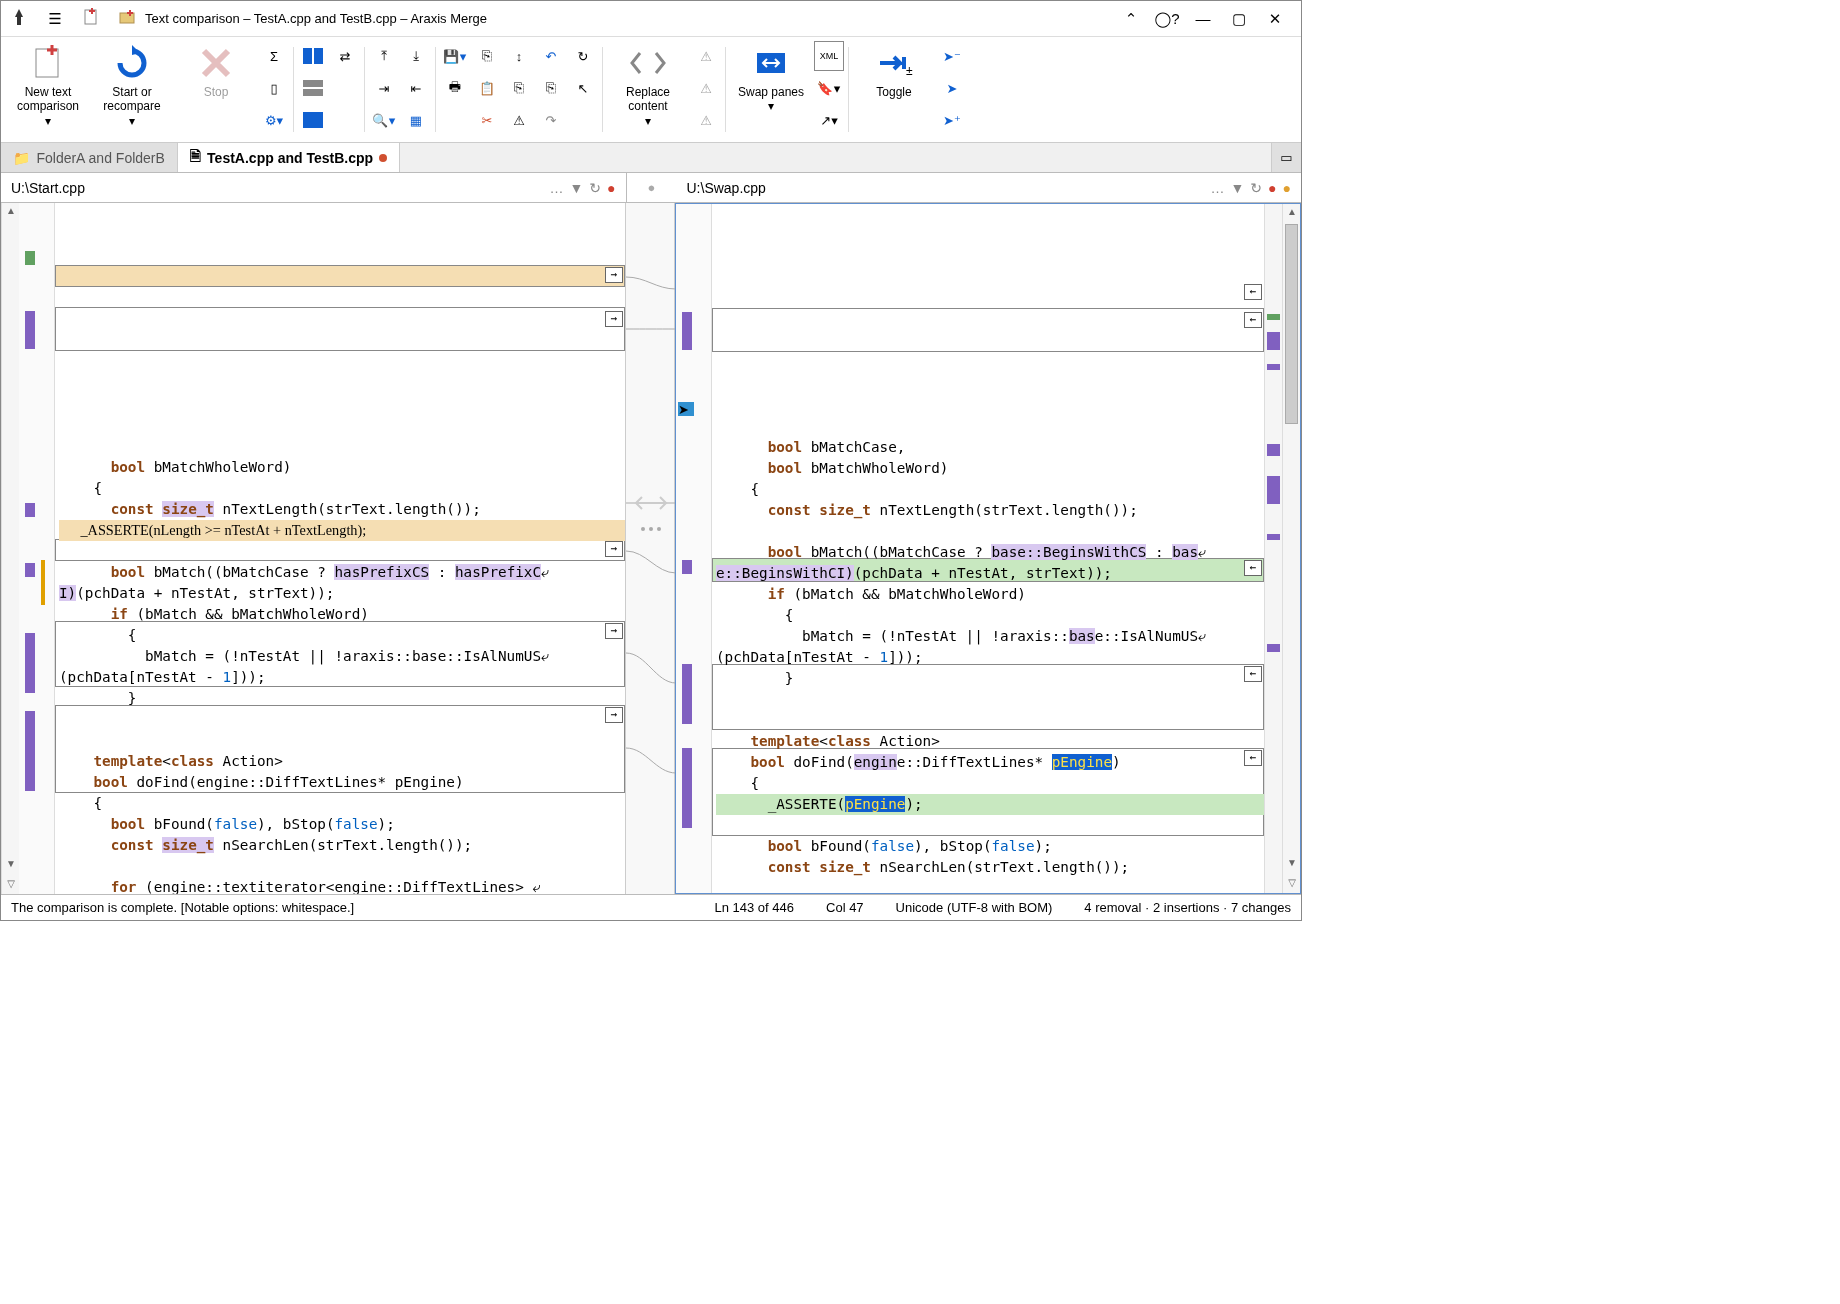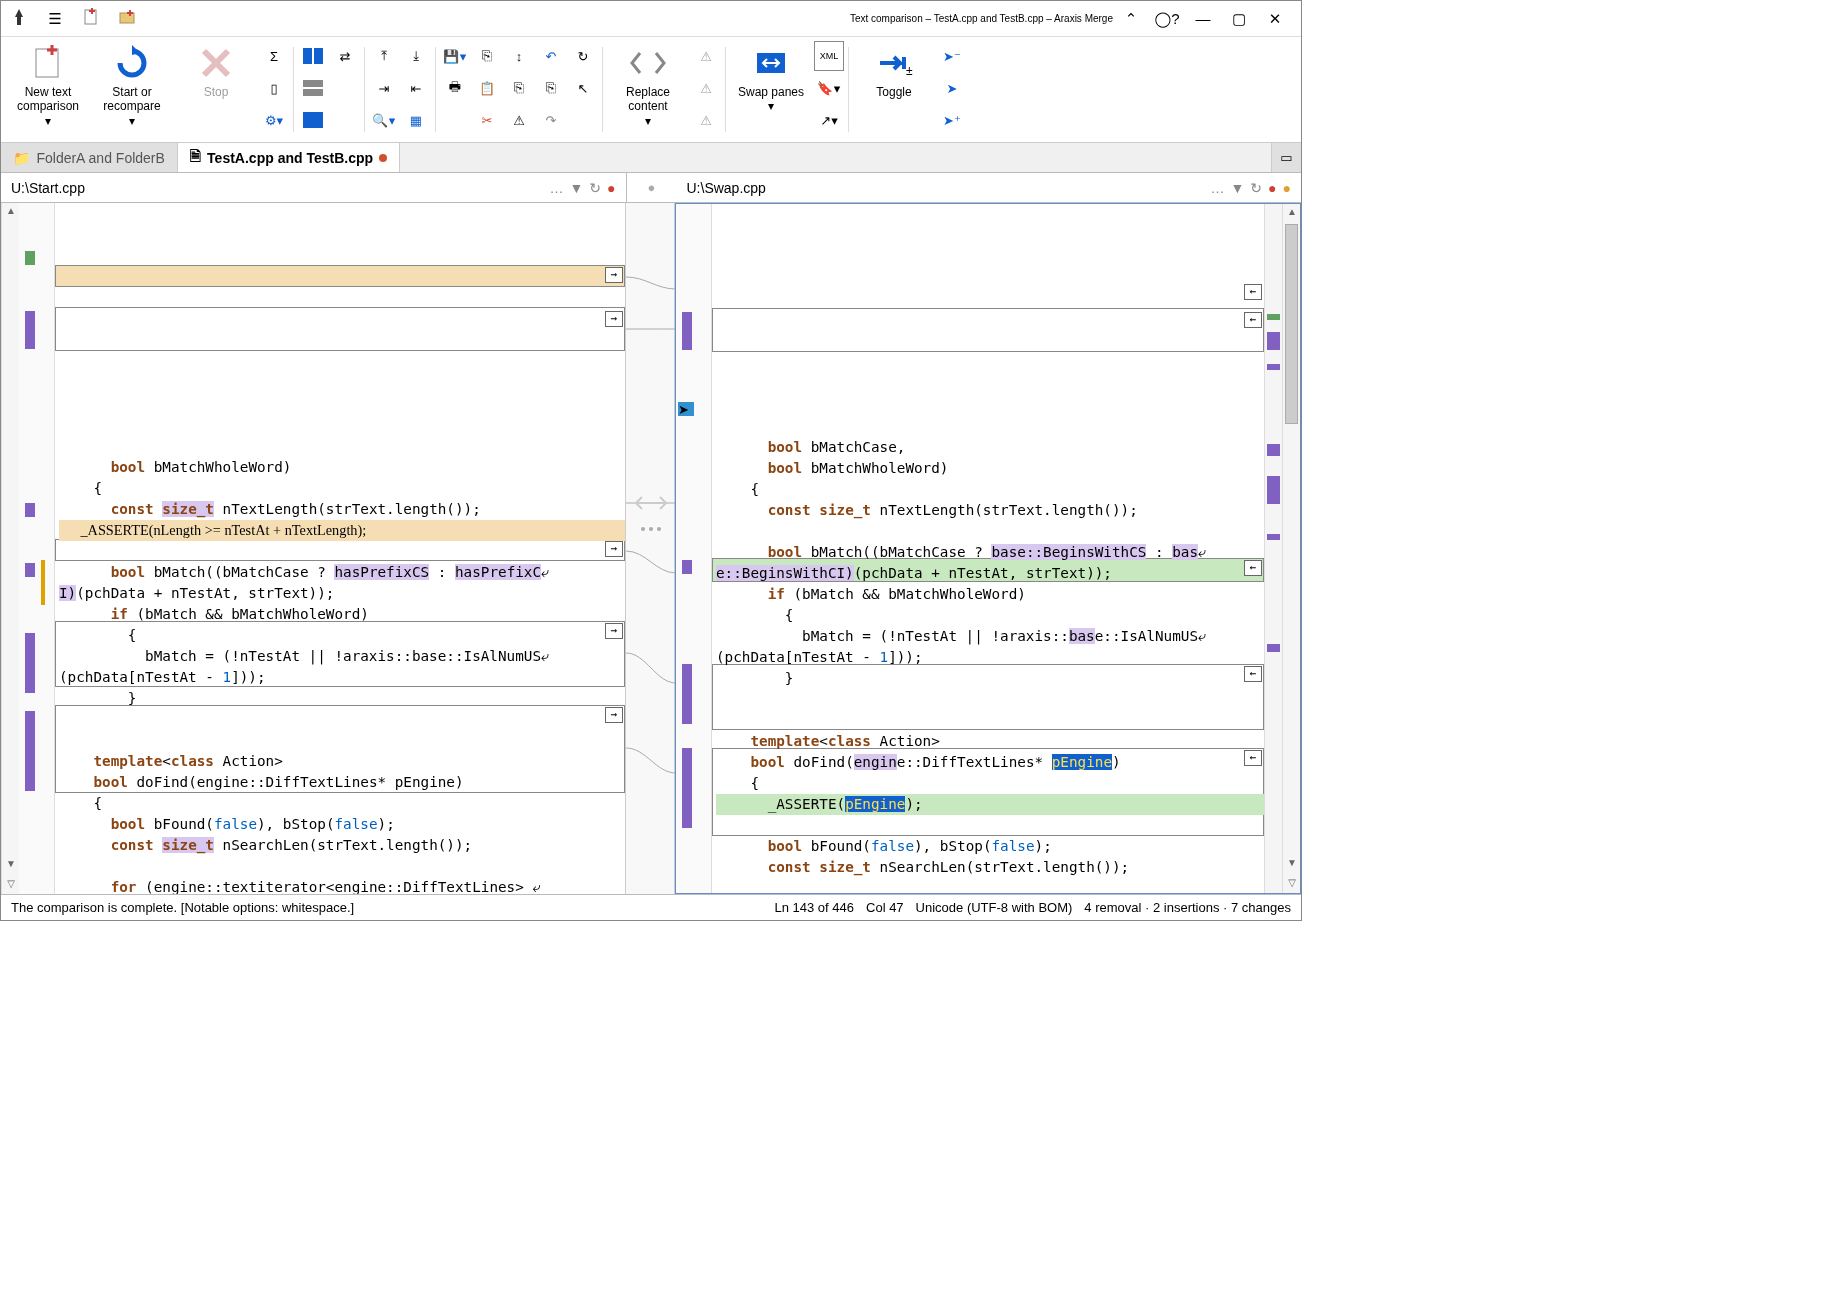--- a/index.html
+++ b/index.html
@@ -1,19 +1,19 @@
 <!DOCTYPE html>
 <html><head>
 <meta charset="utf-8">
 <style>
 * { box-sizing: border-box; margin: 0; padding: 0; }
 body { font-family: "Segoe UI", sans-serif; font-size: 13px; color: #000; background: #fff; width: 1302px; height: 921px; overflow: hidden; display: flex; flex-direction: column; border: 1px solid #888; }
 .titlebar { height: 36px; display: flex; align-items: center; padding: 0 8px; border-bottom: 1px solid #ddd; }
 .titlebar .icon { margin-right: 8px; }
-.titlebar .title { flex: 1; font-size: 10px; text-align: right; }
+.titlebar .title { flex: 1; font-size: 13px; }
 .titlebar .wbtn { width: 36px; text-align: center; font-size: 15px; }
 .ribbon { height: 106px; display: flex; align-items: stretch; border-bottom: 1px solid #ccc; padding: 4px 6px; gap: 2px; }
 .rsep { width: 1px; background: #ddd; margin: 6px 2px; }
 .rbig { display: flex; flex-direction: column; align-items: center; width: 82px; padding-top: 2px; font-size: 12px; text-align: center; line-height: 1.2; }
 .rbig svg { width: 40px; height: 40px; margin-bottom: 2px; }
 .rsmall { display: flex; flex-wrap: wrap; flex-direction: column; height: 96px; align-content: flex-start; gap: 2px; }
 .rsmall .sbtn { width: 30px; height: 30px; display: flex; align-items: center; justify-content: center; }
 .tabstrip { height: 30px; display: flex; align-items: stretch; background: #f0f0f0; border-bottom: 1px solid #bbb; }
 .tab { padding: 4px 12px; display: flex; align-items: center; gap: 6px; font-size: 14px; border-right: 1px solid #ccc; }
 .tab.inactive { background: #e0e0e0; color: #555; }
@@ -25,21 +25,21 @@
 .pathcell { flex: 1; display: flex; align-items: center; padding: 0 10px; font-size: 14px; }
 .pathcell:first-child { border-right: 1px solid #bbb; }
 .pathtext { flex: 1; }
 .pathicons { display: flex; gap: 6px; align-items: center; color: #888; }
 .diffarea { flex: 1; display: flex; min-height: 0; }
 .pane { flex: 1; display: flex; min-width: 0; position: relative; }
 .gutter { width: 36px; background: #fafafa; border-right: 1px solid #ddd; position: relative; }
 .code { flex: 1; font-family: Consolas, monospace; font-size: 14.3px; line-height: 21px; padding: 2px 0 2px 4px; white-space: pre; overflow: hidden; position: relative; }
 .strip { width: 18px; background: #f5f5f5; border-left: 1px solid #ddd; position: relative; }
 .center { width: 50px; background: #f8f8f8; border-left: 1px solid #ccc; border-right: 1px solid #ccc; position: relative; }
-.statusbar { height: 26px; display: flex; align-items: center; padding: 0 10px; border-top: 1px solid #bbb; font-size: 13px; gap: 12px; }
+.statusbar { height: 26px; display: flex; align-items: center; padding: 0 10px; border-top: 1px solid #bbb; font-size: 13px; gap: 32px; }
 .statusbar .grow { flex: 1; }
 .kw { color: #8b4513; font-weight: bold; }
 .hl-orange { background: #f5deb3; font-family: Liberation Serif, serif; }
 .hl-purple { background: #d8c8f0; }
 .hl-green { background: #c8e8c0; }
 .hl-blue { background: #1060d0; color: #fde047; }
 .num { color: #0060c0; }
 .diffbox { position: absolute; border: 1px solid #888; left: 0; right: 0; }
 .arrow { position: absolute; right: 2px; width: 18px; height: 16px; border: 1px solid #666; background: #fff; text-align: center; font-size: 11px; line-height: 14px; }
 .marker { position: absolute; left: 6px; width: 10px; height: 14px; }

